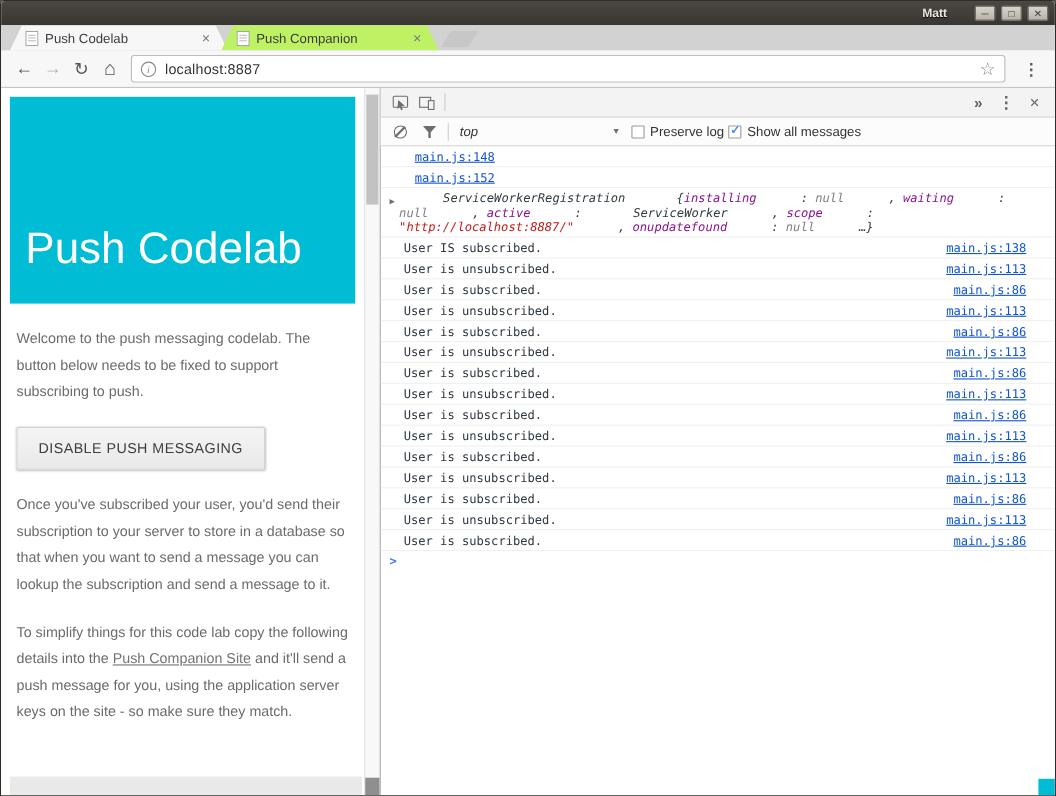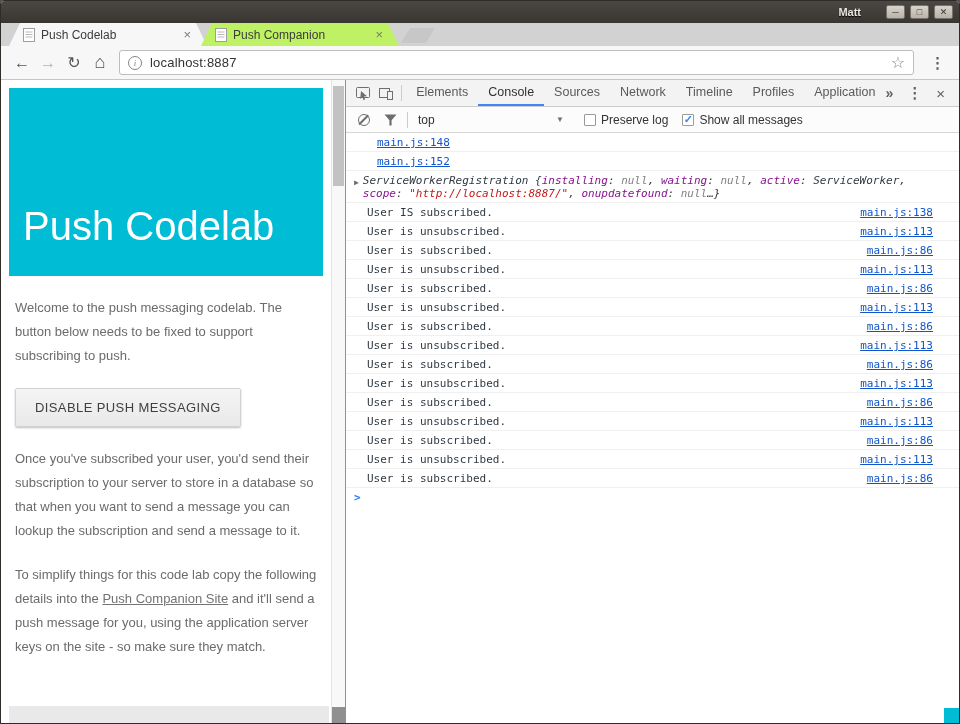--- a/index.html
+++ b/index.html
@@ -118,39 +118,39 @@
   .dt-menu { font-size: 15px; font-weight: bold; }
   .dt-close { font-size: 15px; }
 
   .console-toolbar {
     height: 26px; flex: 0 0 26px; background: #fcfcfc; border-bottom: 1px solid #d6d6d6;
     display: flex; align-items: center; padding: 0 8px; font-size: 12px; color: #333;
   }
   .icon-clear { width: 12px; height: 12px; border: 1.5px solid #6e6e6e; border-radius: 50%; position: relative; margin: 0 8px 0 4px; }
   .icon-clear::after { content: ""; position: absolute; left: -2px; top: 4px; width: 13px; height: 1.5px; background: #6e6e6e; transform: rotate(-45deg); }
   .icon-filter { margin: 0 6px; display: inline-flex; }
-  .ctx-select { width: 158px; display: flex; align-items: center; justify-content: space-between; padding: 0 6px; color: #333; }
+  .ctx-select { width: 158px; display: flex; align-items: center; justify-content: space-between; padding: 0 6px; color: #333; font-style: italic; }
   .ctx-caret { font-size: 8px; color: #6e6e6e; }
-  .cb-group { display: flex; align-items: center; margin-left: 14px; }
+  .cb-group { display: flex; align-items: center; margin-left: 4px; }
   .cb {
     width: 12px; height: 12px; border: 1px solid #9b9b9b; border-radius: 1px; background: #fff;
     display: inline-flex; align-items: center; justify-content: center;
     font-size: 11px; font-weight: bold; color: transparent; line-height: 1;
   }
   .cb.checked { color: #4285f4; }
   .cb-label { margin-left: 5px; }
 
   .console { flex: 1; overflow: hidden; font-family: "DejaVu Sans Mono", monospace; font-size: 11px; color: #303942; }
   .crow { display: flex; align-items: flex-start; padding: 3px 26px 2px 21px; border-bottom: 1px solid #f0f0f0; line-height: 13px; }
   .crow .msg { flex: 1; min-width: 0; white-space: pre-wrap; word-break: break-word; }
   .crow .src { margin-left: 10px; color: #1155cc; text-decoration: underline; white-space: nowrap; cursor: pointer; }
   .crow.obj { padding-left: 8px; }
   .crow.obj .arrow { color: #6e6e6e; font-size: 8px; margin: 2px 4px 0 0; flex: 0 0 auto; }
   .preview { font-style: italic; }
-  .seg-name, .seg-plain, .seg-objval { color: #303942; }
+  .seg-name, .seg-plain, .seg-objval { color: #303942; margin-left: 40px; }
   .seg-key { color: #881391; }
   .seg-null { color: #808080; }
   .seg-str { color: #c41a16; }
   .prompt-row { display: flex; padding: 4px 8px; }
   .prompt-chevron { color: #367cf2; font-weight: bold; font-size: 11px; line-height: 12px; }
 
   .accent-corner { position: absolute; right: 0; bottom: 0; width: 15px; height: 15px; background: #00bcd4; }
 </style>
 </head>
 <body>
@@ -232,29 +232,20 @@
               <path d="M6 6 L12 11.2 L8.9 11.5 L10.1 14.6 L8.6 15.2 L7.4 12.1 L5.2 14 Z" fill="#6e6e6e"></path>
             </svg>
         </span>
         <span class="dt-iconbtn">
           <svg width="16" height="16" viewBox="0 0 16 16">
               <rect x="1.5" y="3.5" width="10" height="9" fill="none" stroke="#6e6e6e"></rect>
               <rect x="9.5" y="6.5" width="5" height="8" fill="#f3f3f3" stroke="#6e6e6e"></rect>
             </svg>
         </span>
         <span class="dt-sep"></span>
-        <div class="dt-tabs">
-            <span class="dt-tab">Elements</span>
-            <span class="dt-tab active">Console</span>
-            <span class="dt-tab">Sources</span>
-            <span class="dt-tab">Network</span>
-            <span class="dt-tab">Timeline</span>
-            <span class="dt-tab">Profiles</span>
-            <span class="dt-tab">Application</span>
-          </div>
         <div class="dt-right">
           <span class="dt-overflow">»</span>
           <span class="dt-menu">⋮</span>
           <span class="dt-close">×</span>
         </div>
       </div>
 
       <div class="console-toolbar">
         <span class="icon-clear"></span>
         <span class="icon-filter">

